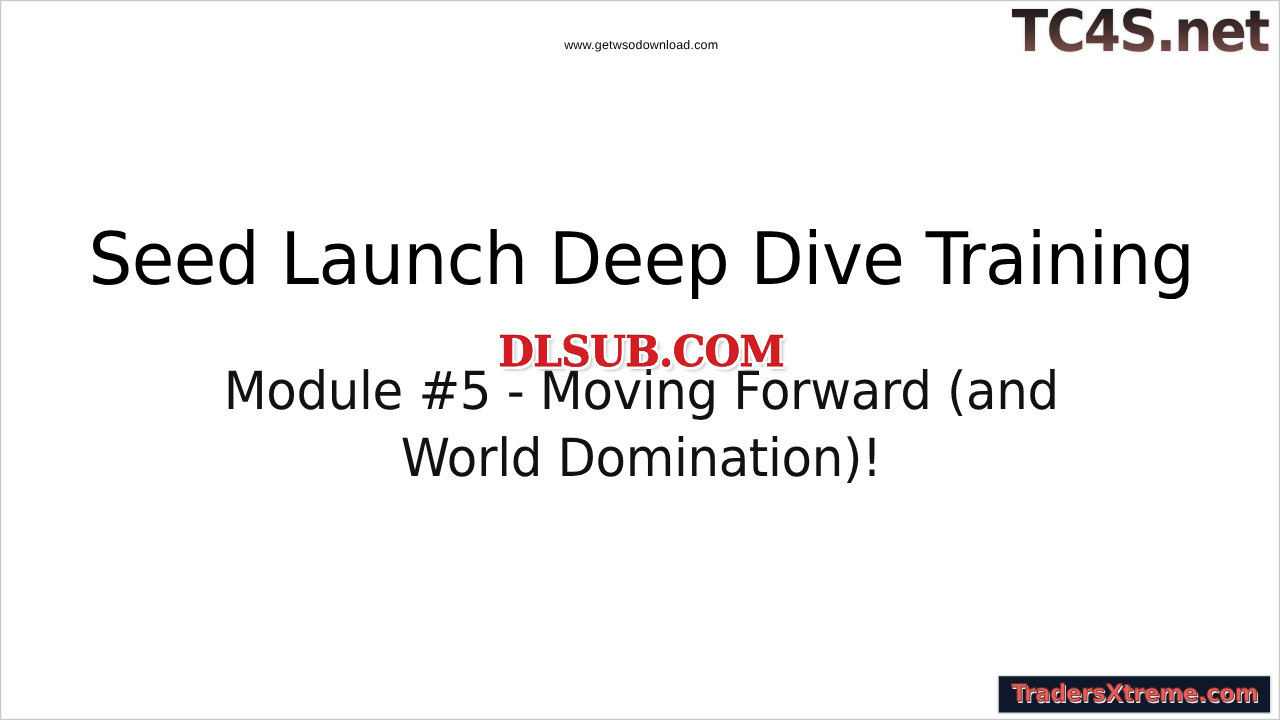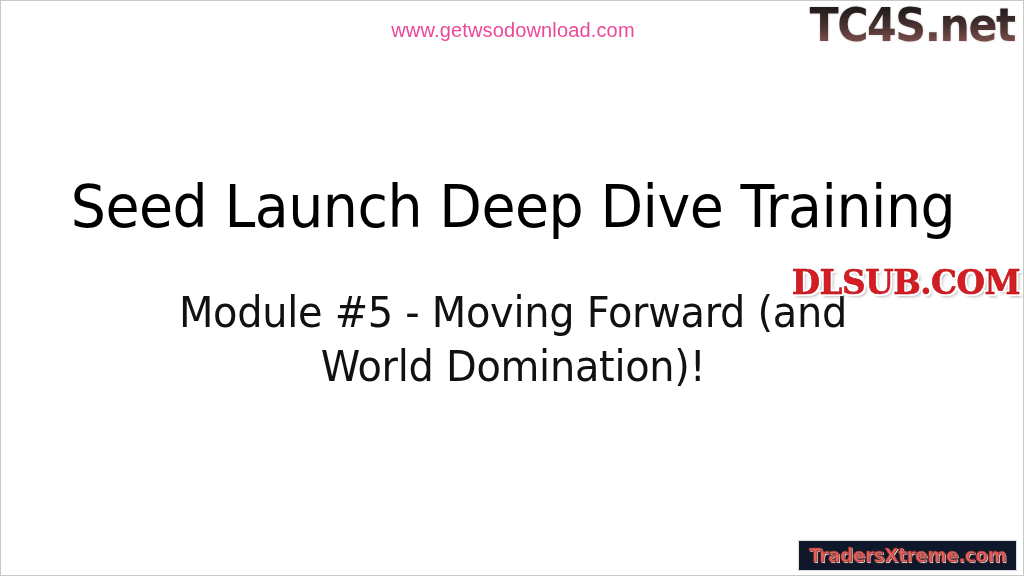--- a/index.html
+++ b/index.html
@@ -20,28 +20,28 @@
     height: 576px;
     background: #ffffff;
     box-sizing: border-box;
     border: 1px solid #c9c9c9;
     overflow: hidden;
   }
 
   
   #top-watermark {
     position: absolute;
-    top: 18px;
+    top: 30px;
     left: 0;
     width: 1024px;
     text-align: center;
     font-family: "Liberation Sans", sans-serif;
-    font-size: 20px;
+    font-size: 10px;
     letter-spacing: 0.15px;
-    color: #ec4899;
+    color: #000000;
     white-space: nowrap;
     user-select: none;
   }
 
   
   #tc4s-logo {
     position: absolute;
     top: -4px;
     right: 8px;
     font-family: "DejaVu Sans", sans-serif;
@@ -120,21 +120,21 @@
     display: block;
     white-space: nowrap;
   }
 
   
   #dlsub-watermark {
     position: absolute;
     top: 262px;
     left: 0;
     width: 1024px;
-    text-align: right;
+    text-align: center;
     pointer-events: none;
     user-select: none;
   }
   #dlsub-watermark .wm-text {
     display: inline-block;
     font-family: "DejaVu Serif", serif;
     font-weight: 700;
     font-size: 34px;
     line-height: 38px;
     letter-spacing: -0.5px;

